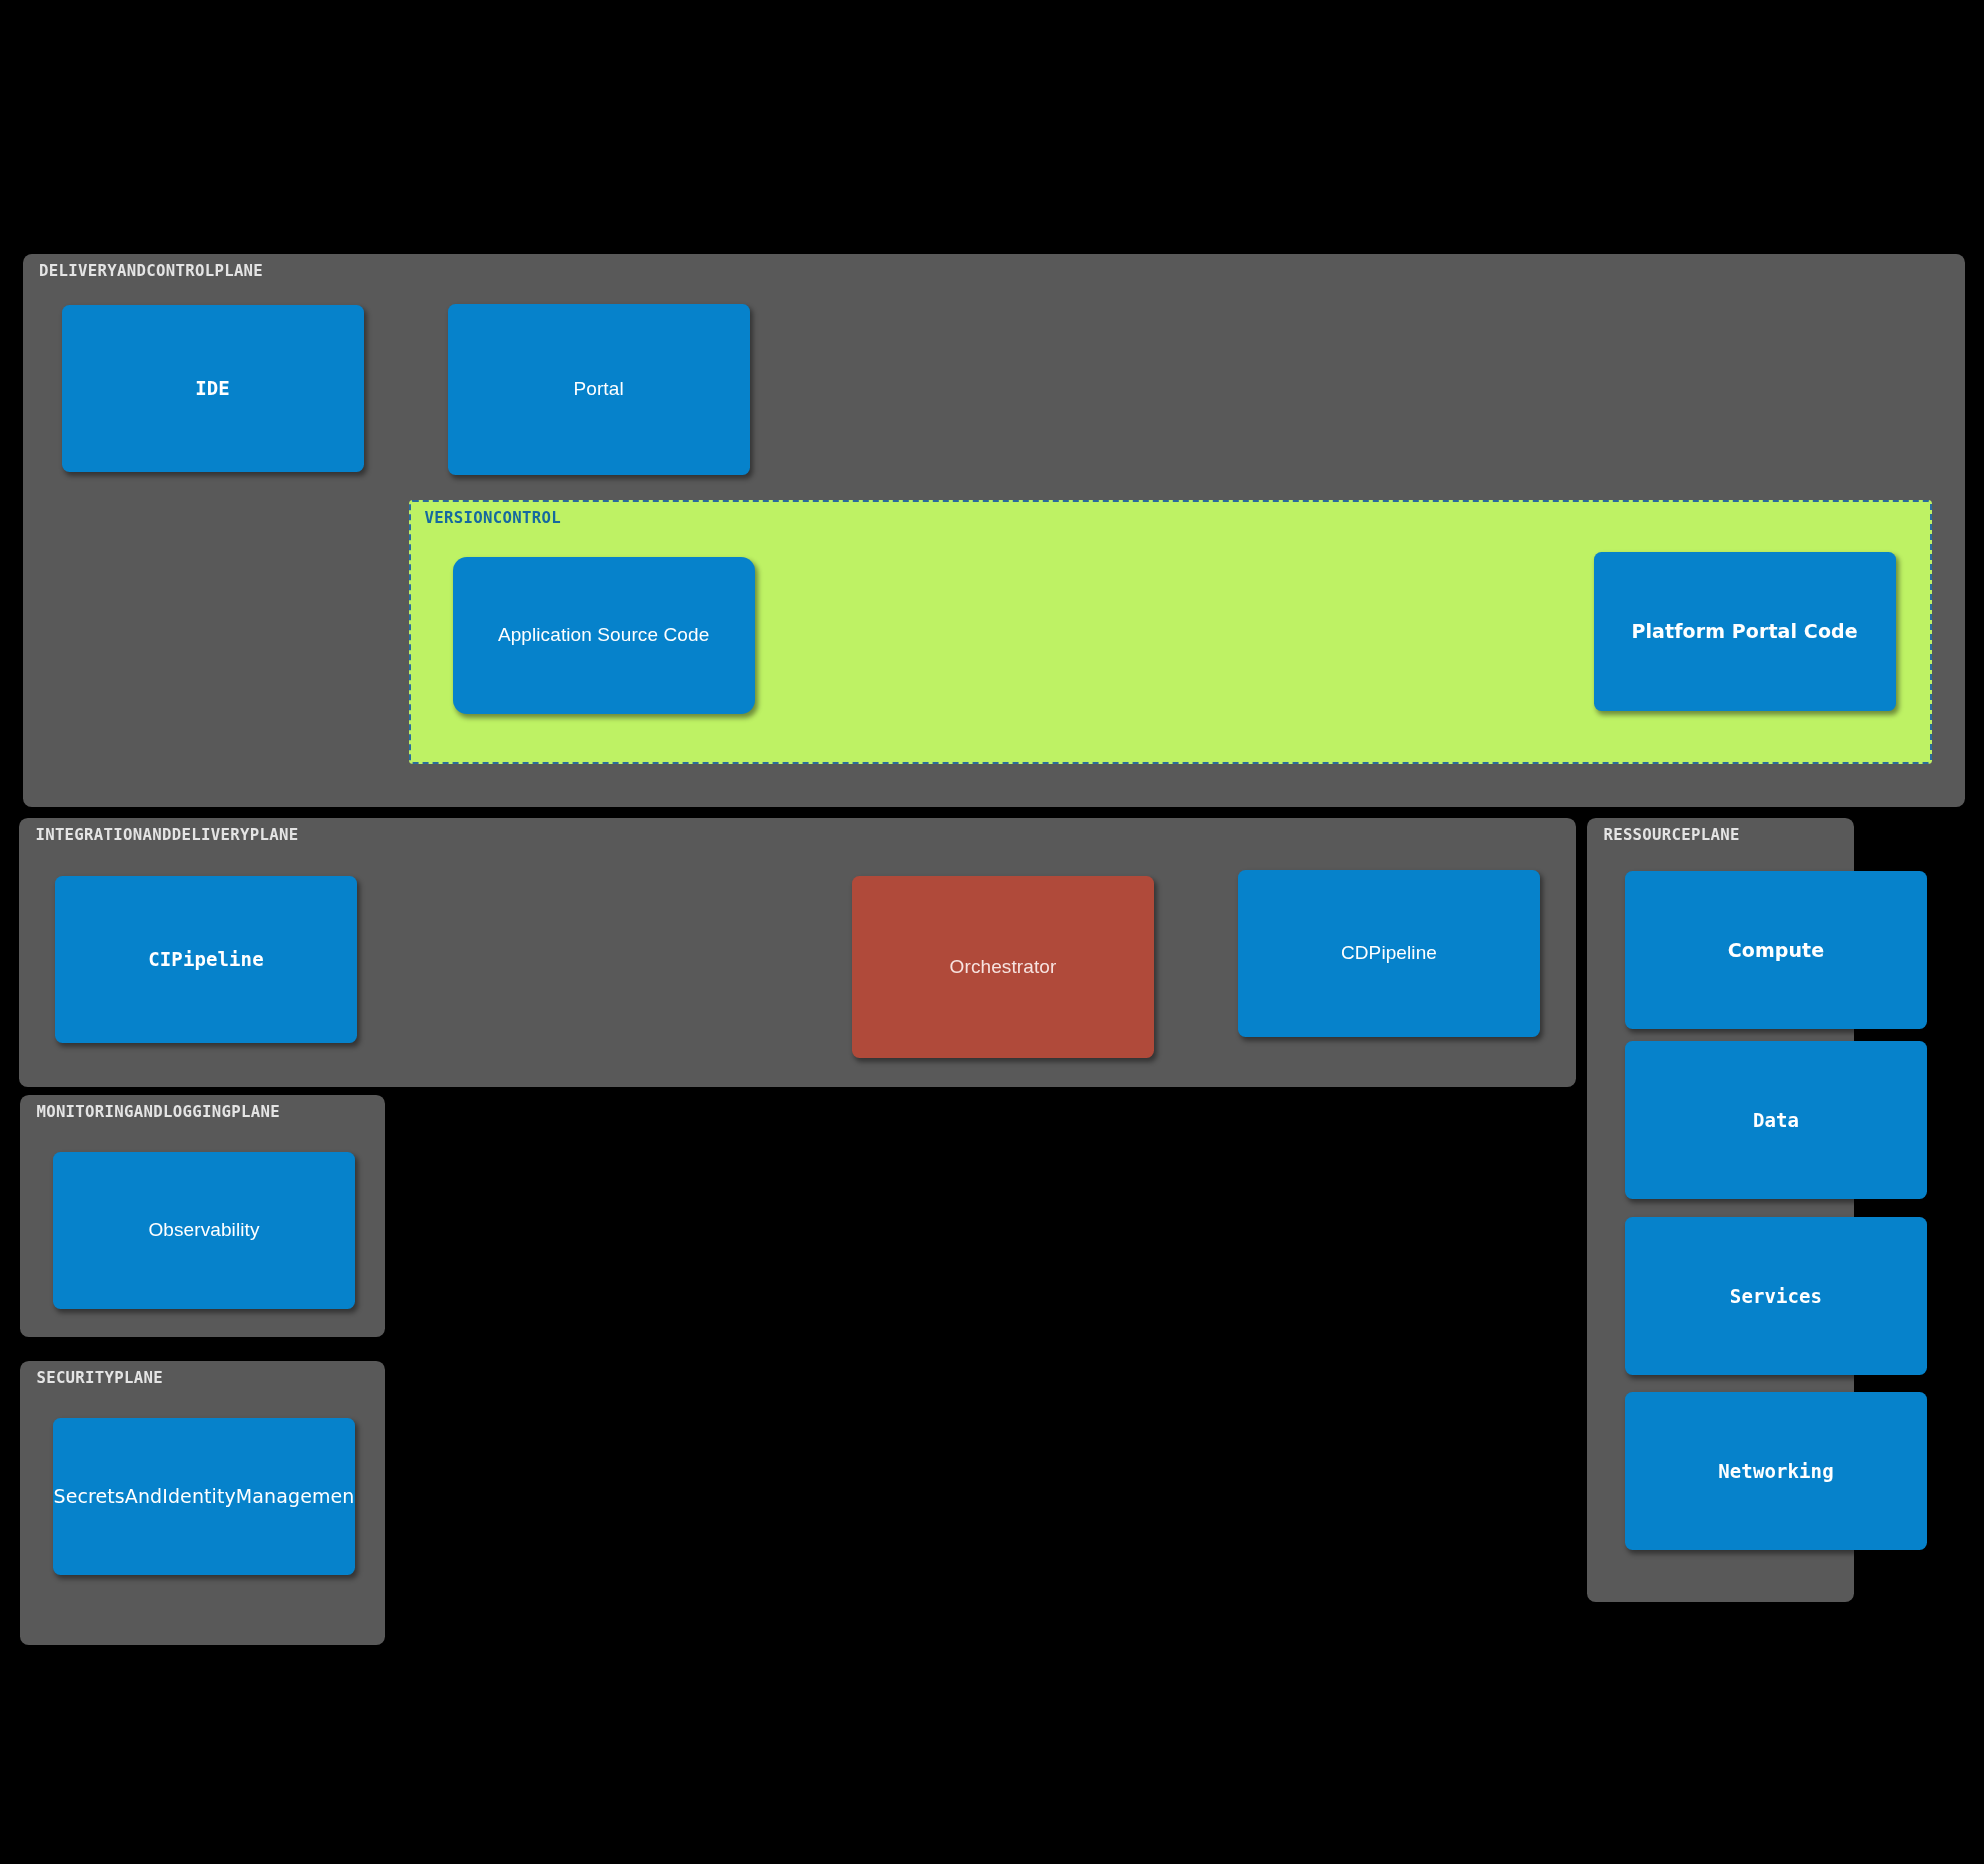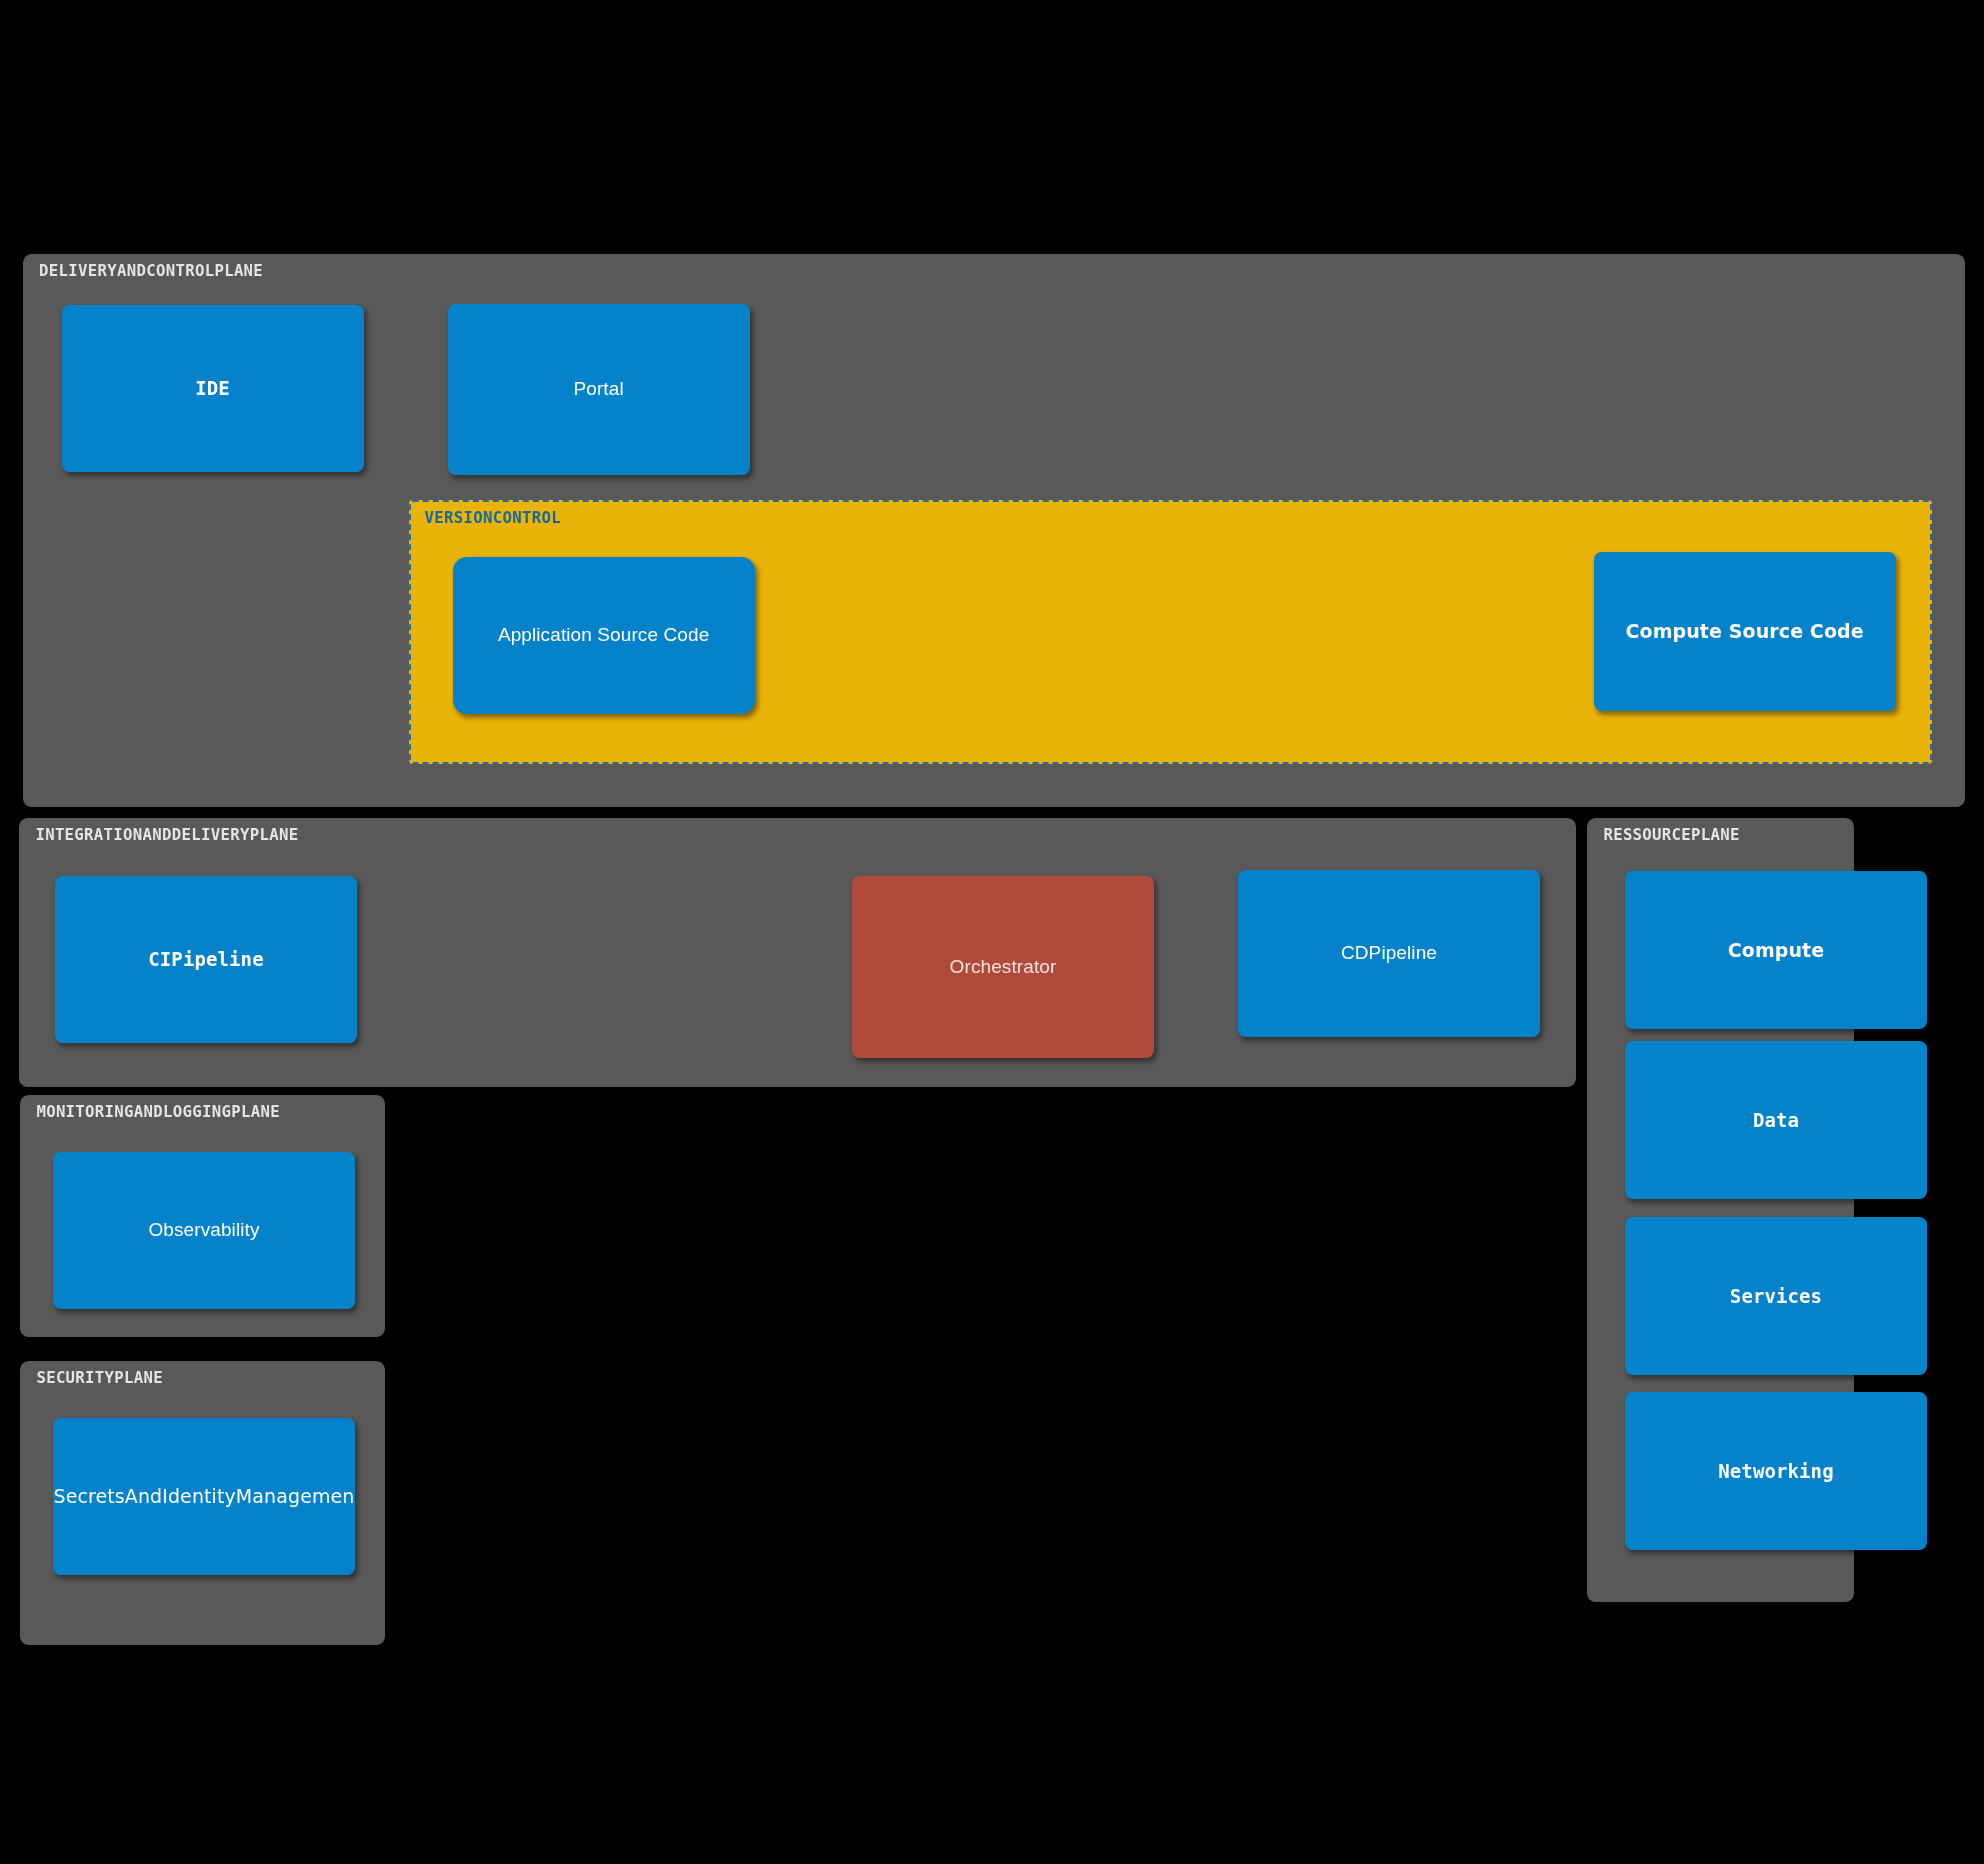--- a/index.html
+++ b/index.html
@@ -43,21 +43,21 @@
     font-size: 15.7px;
     font-weight: 700;
     letter-spacing: 0.3px;
     white-space: nowrap;
     line-height: 1;
   }
 
   
   .subgroup {
     position: absolute;
-    background: #eab308;
+    background: #bef264;
     border: 2.5px dashed #2a6c9c;
     border-radius: 3.8px;
     box-sizing: border-box;
   }
   .subgroup-label {
     position: absolute;
     left: 14px;
     top: 7.5px;
     color: #15699f;
     font-family: "DejaVu Sans Mono", "Liberation Mono", monospace;
@@ -127,21 +127,21 @@
     </div>
 
     <div class="subgroup" style="left:386px; top:246px; width:1523px; height:264px;">
       <div class="subgroup-label">VERSIONCONTROL</div>
 
       <div class="node" style="left:42px; top:55px; width:302px; height:157px;border-radius:14px;">
         <span class="node-label libsans">Application Source Code</span>
       </div>
 
       <div class="node" style="left:1183px; top:50px; width:302px; height:159px;">
-        <span class="node-label sans bold">Compute Source Code</span>
+        <span class="node-label sans bold">Platform Portal Code</span>
       </div>
     </div>
   </div>
 
   <div class="plane" style="left:19px; top:818px; width:1557px; height:269px;">
     <div class="plane-label">INTEGRATIONANDDELIVERYPLANE</div>
 
     <div class="node" style="left:36px; top:58px; width:302px; height:167px;">
       <span class="node-label mono">CIPipeline</span>
     </div>

